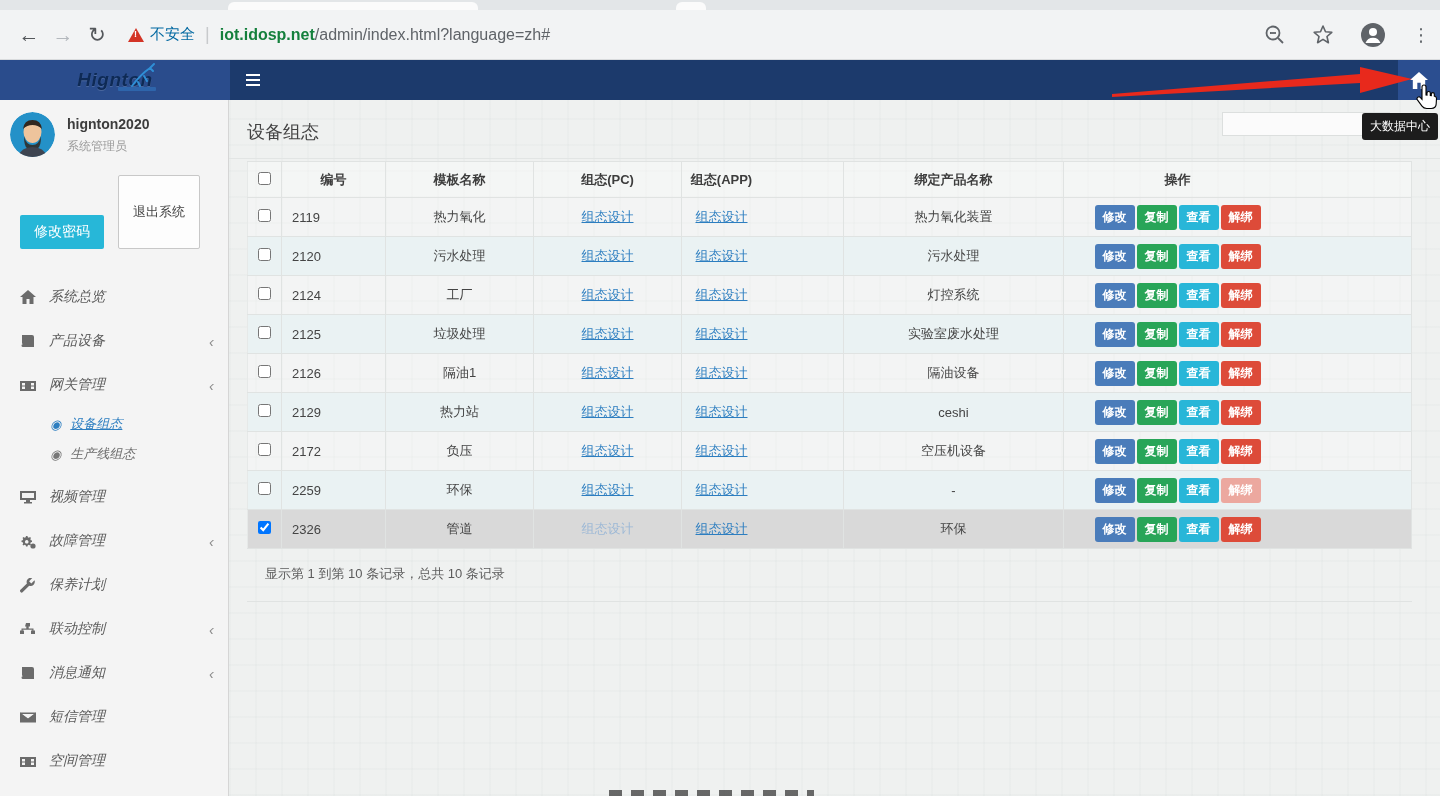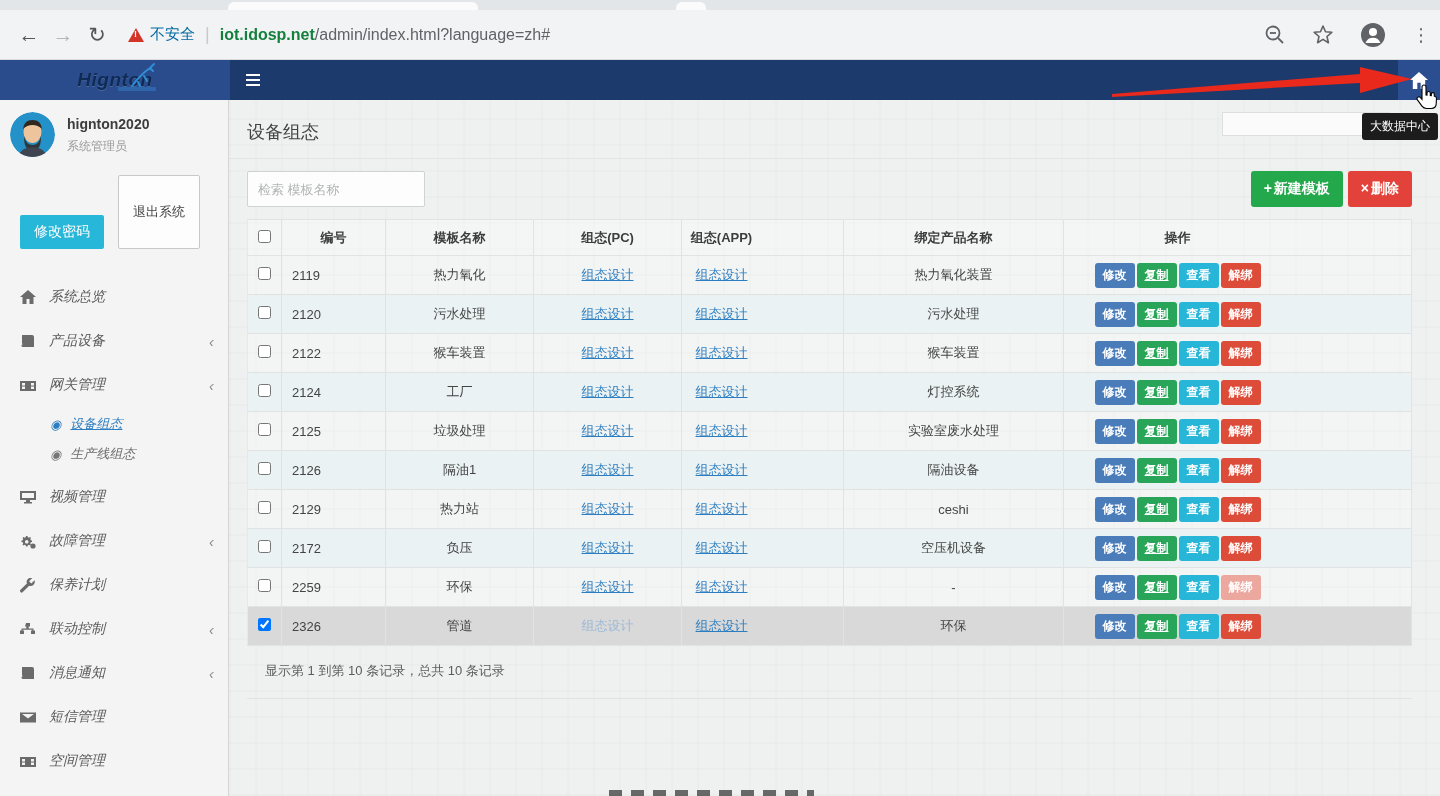--- a/index.html
+++ b/index.html
@@ -91,21 +91,21 @@
   tbody tr:nth-child(even) td { background:#eaf2f3; }
   tbody tr.selected td { background:#d9d9d9; }
   td.c-id { text-align:left; padding-left:10px; }
   td.c-app, th.h-app { padding-right:82px; }
   td.c-act, th.h-act { padding-right:120px; }
   a.cfg-link { color:#2d7ec0; text-decoration:underline; cursor:pointer; }
   a.cfg-link.disabled { color:#9cb8d6; text-decoration:none; cursor:default; }
   .abtn { display:inline-block; border:none; color:#fff; font-size:12px; font-weight:bold; padding:4px 8px;
     border-radius:3px; margin:0 1px; cursor:pointer; }
   .abtn-edit { background:#4a7cba; }
-  .abtn-copy { background:#28a558;text-decoration:underline; }
+  .abtn-copy { background:#28a558; }
   .abtn-view { background:#28b6d8; }
   .abtn-unbind { background:#dd4b39; }
   .abtn-unbind.disabled { background:#eca89f; cursor:default; }
   .pagination { font-size:13px; color:#5c5c5c; padding:16px 0 18px 18px; margin:0 28px 0 18px;
     border-bottom:1px solid #e0e3e2; }
 
   
   .mini-input { position:absolute; top:12px; right:50px; width:168px; height:24px; background:#fbfbfb;
     border:1px solid #dcdfde; }
 
@@ -305,27 +305,20 @@
       </div>
   </div>
 
   <div class="main">
     <div class="mini-input"></div>
     <div class="tooltip">大数据中心</div>
 
     <div class="page-title">设备组态</div>
     <div class="panel-top-line"></div>
 
-    <div class="toolbar-row">
-      <input class="search-input" placeholder="检索 模板名称" style="">
-      <div class="toolbar-btns">
-        <button class="btn-new"><span class="ic">+</span><span>新建模板</span></button>
-        <button class="btn-del"><span class="ic">×</span><span>删除</span></button>
-      </div>
-    </div>
 
     <div class="tbl-wrap">
       <table>
         <colgroup>
           <col style="width:34px">
             <col style="width:104px">
             <col style="width:148px">
           <col style="width:148px">
             <col style="width:162px">
             <col style="width:220px">
@@ -356,29 +349,20 @@
               <td><input type="checkbox" style=""></td>
               <td class="c-id">2120</td>
               <td>污水处理</td>
               <td><a class="cfg-link">组态设计</a></td>
               <td class="c-app"><a class="cfg-link">组态设计</a></td>
               <td>污水处理</td>
               <td class="c-act"><button class="abtn abtn-edit">修改</button><button class="abtn abtn-copy">复制</button><button class="abtn abtn-view">查看</button><button class="abtn abtn-unbind">解绑</button></td>
             </tr>
             <tr>
               <td><input type="checkbox" style=""></td>
-              <td class="c-id">2122</td>
-              <td>猴车装置</td>
-              <td><a class="cfg-link">组态设计</a></td>
-              <td class="c-app"><a class="cfg-link">组态设计</a></td>
-              <td>猴车装置</td>
-              <td class="c-act"><button class="abtn abtn-edit">修改</button><button class="abtn abtn-copy">复制</button><button class="abtn abtn-view">查看</button><button class="abtn abtn-unbind">解绑</button></td>
-            </tr>
-            <tr>
-              <td><input type="checkbox" style=""></td>
               <td class="c-id">2124</td>
               <td>工厂</td>
               <td><a class="cfg-link">组态设计</a></td>
               <td class="c-app"><a class="cfg-link">组态设计</a></td>
               <td>灯控系统</td>
               <td class="c-act"><button class="abtn abtn-edit">修改</button><button class="abtn abtn-copy">复制</button><button class="abtn abtn-view">查看</button><button class="abtn abtn-unbind">解绑</button></td>
             </tr>
             <tr>
               <td><input type="checkbox" style=""></td>
               <td class="c-id">2125</td>

